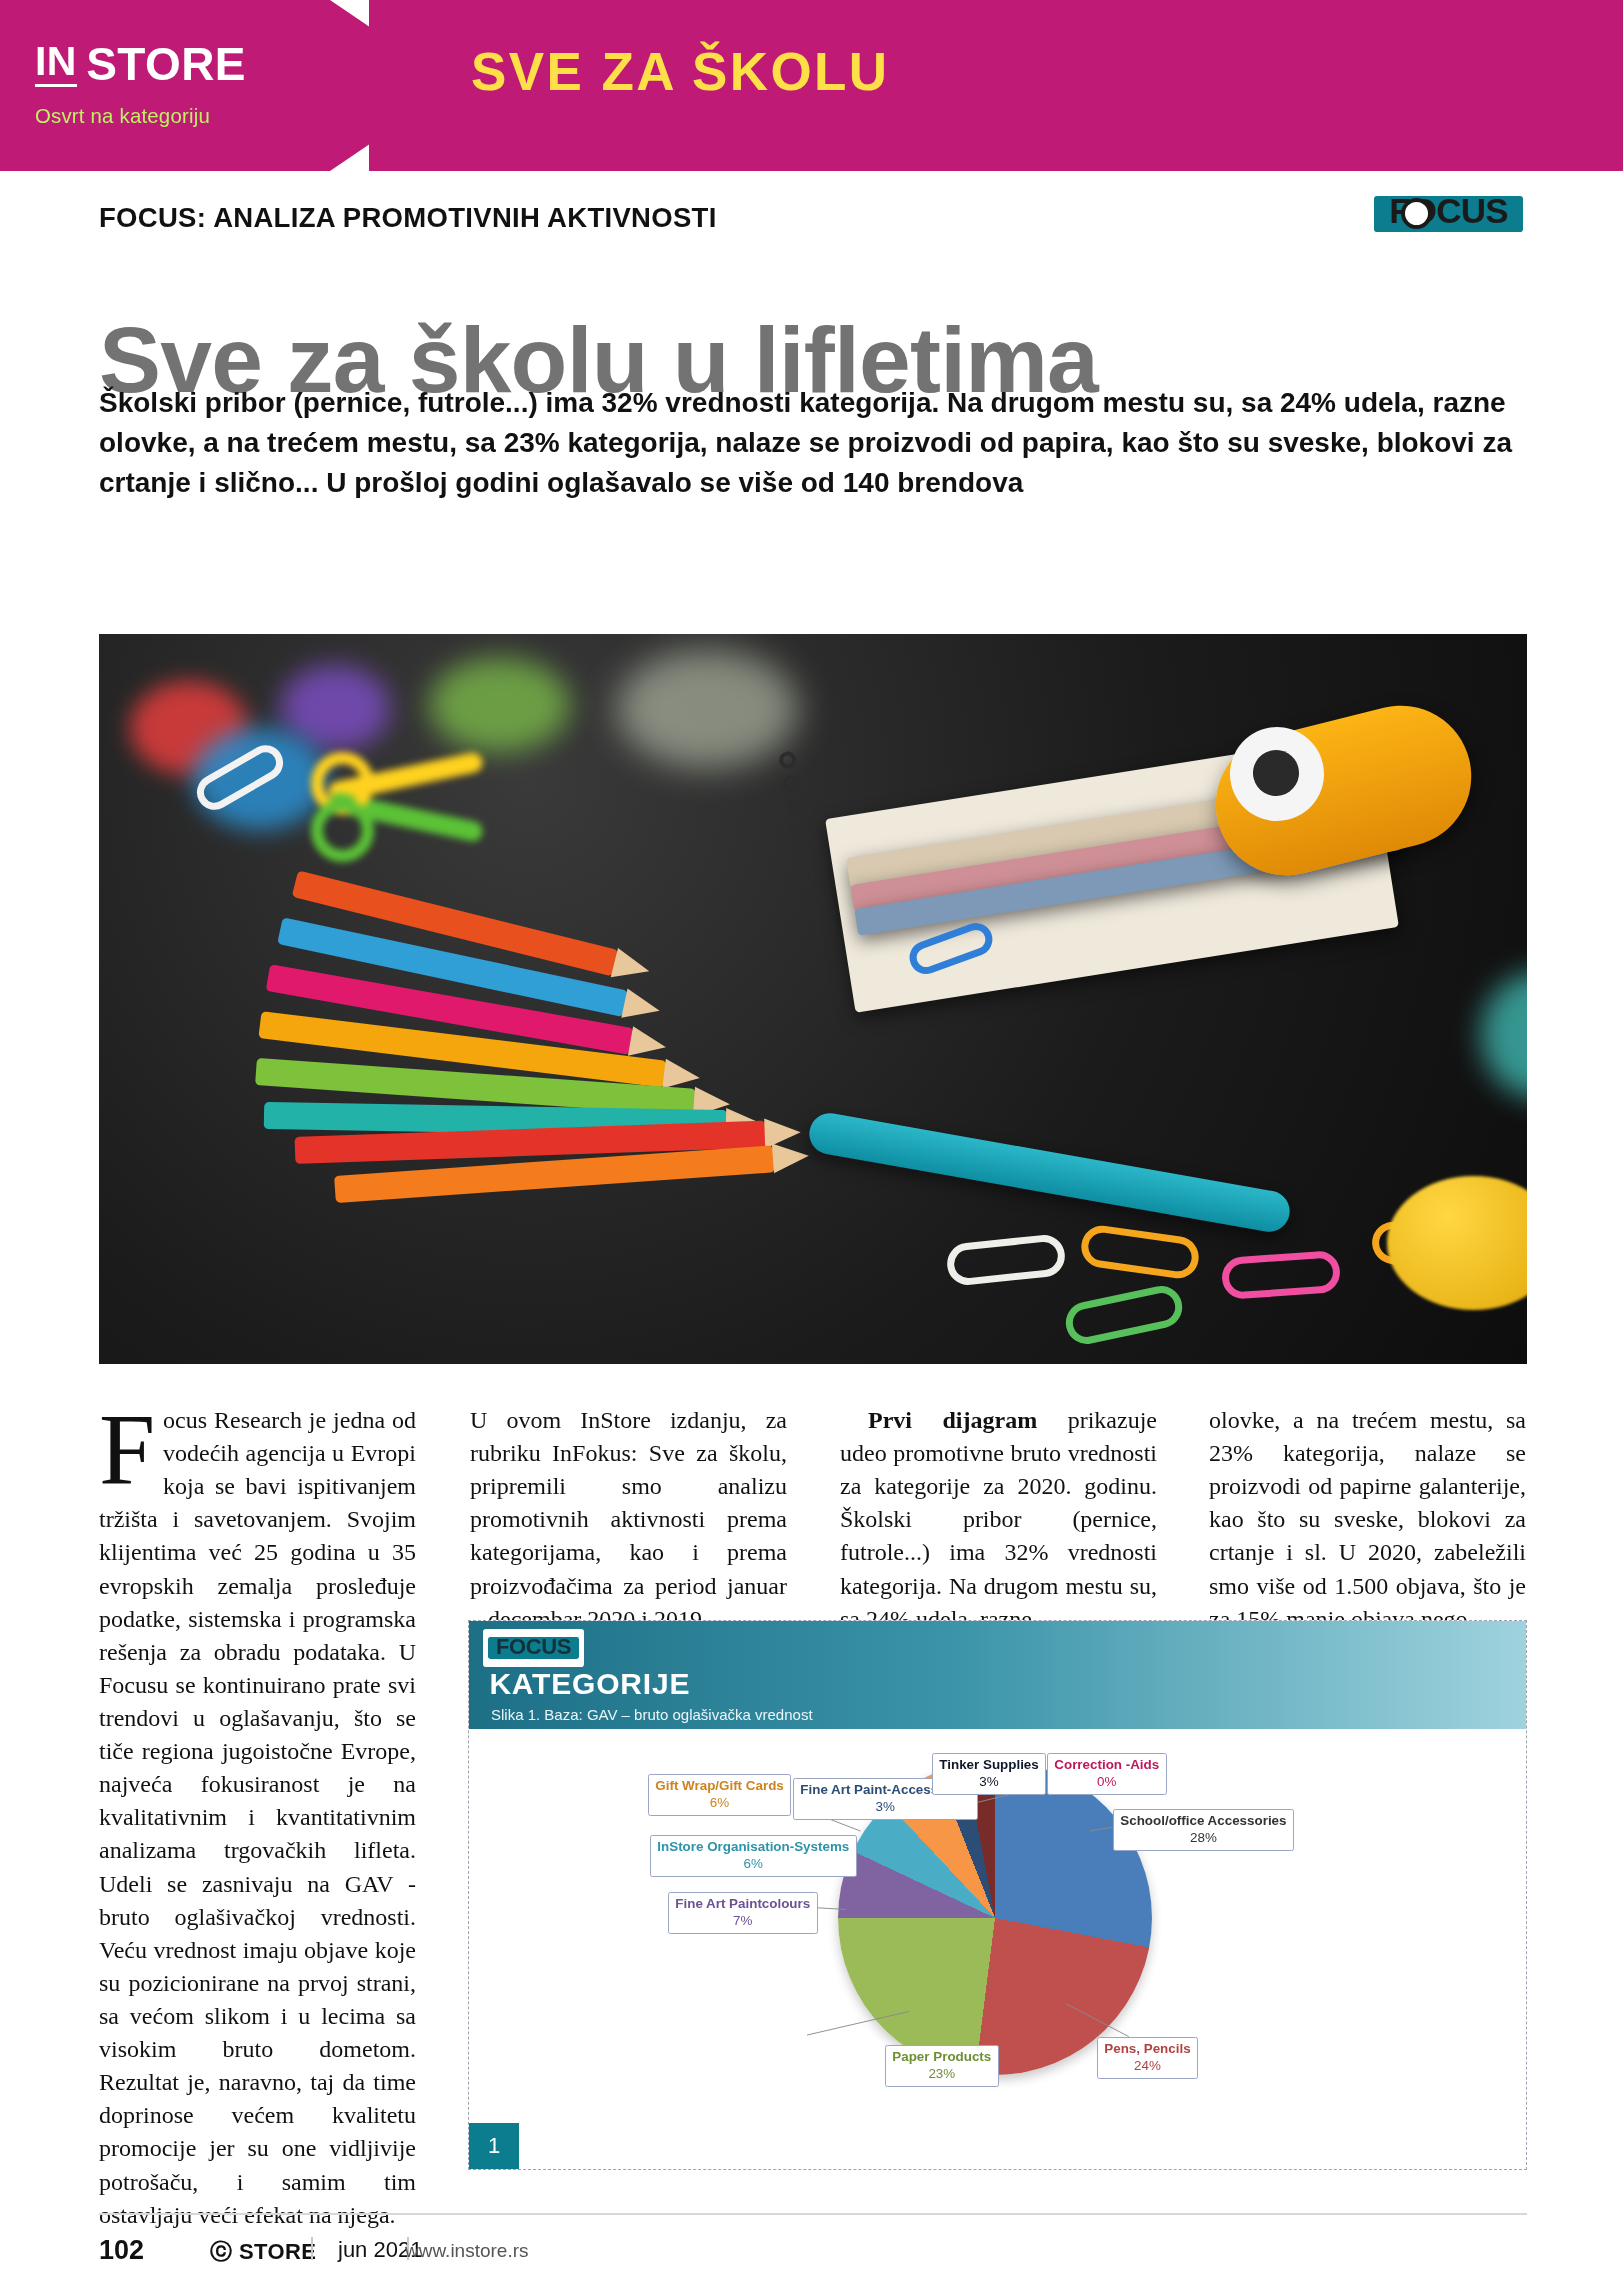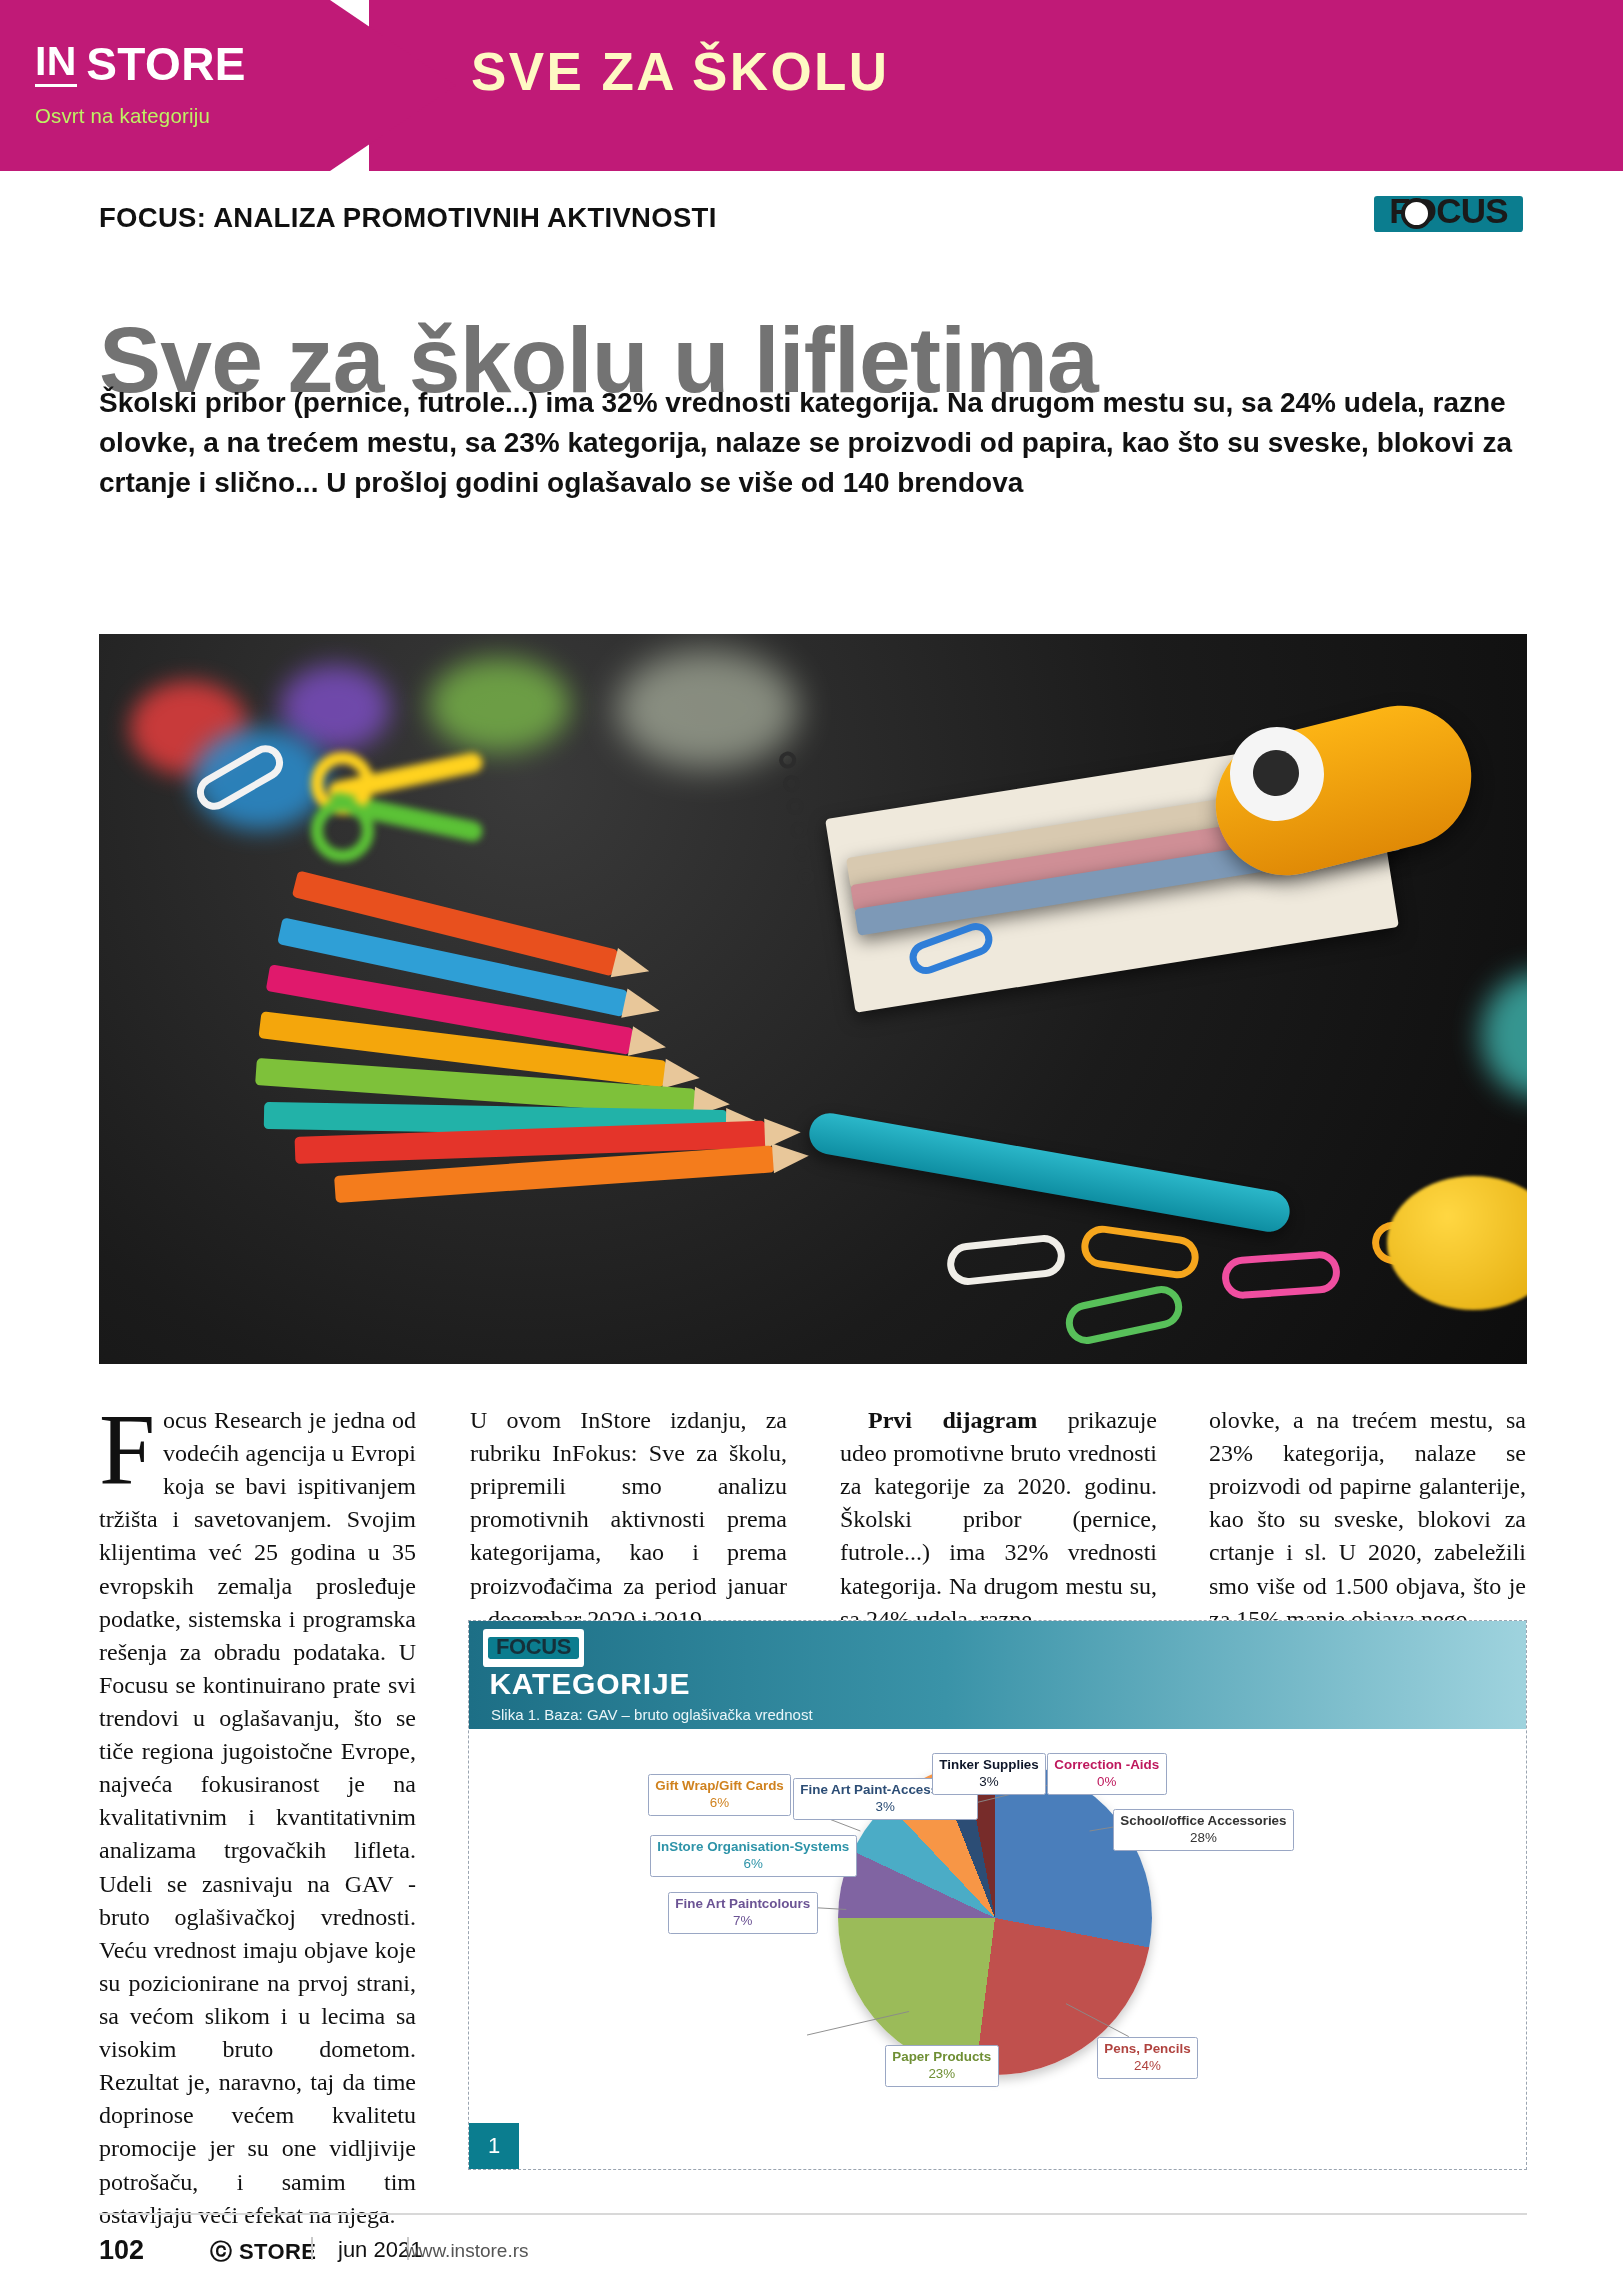--- a/index.html
+++ b/index.html
@@ -75,21 +75,21 @@
     color: #bef264;
     letter-spacing: 0.2px;
   }
   .banner-title {
     position: absolute;
     top: 41px;
     left: 471px;
     font-family: "Liberation Sans", sans-serif;
     font-weight: bold;
     font-size: 53px;
-    color: #fef9c3;
+    color: #fde047;
     letter-spacing: 2.4px;
   }
 
   
   .page {
     position: absolute;
     top: 171px;
     left: 0;
     width: 1623px;
     height: 2124px;

